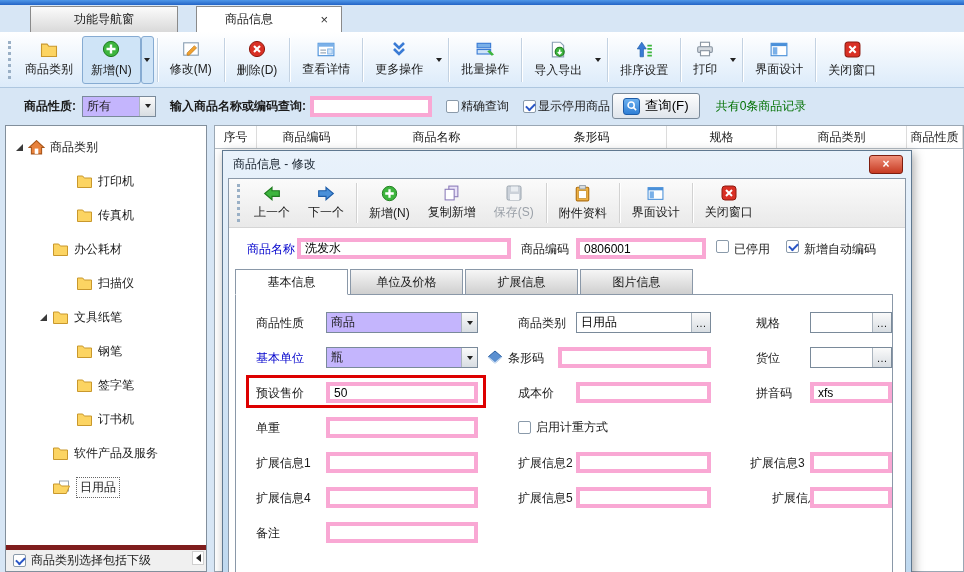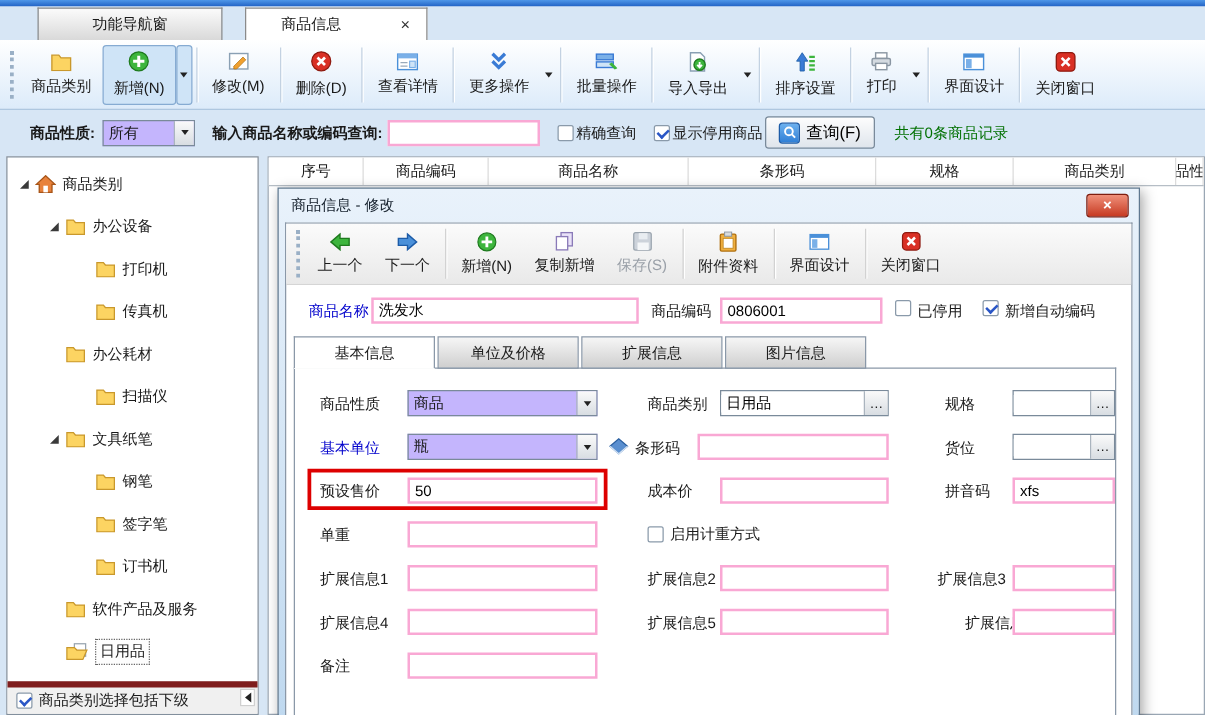--- a/index.html
+++ b/index.html
@@ -33,21 +33,21 @@
   .tsep { width:1px; height:44px; background:#c3d2e2; box-shadow:1px 0 0 #fff; margin:0 3px; }
 
   
   .filterbar { position:absolute; left:0; top:88px; width:964px; height:36px;
     display:flex; align-items:center; padding-left:24px; }
   .flabel { font-weight:bold; }
   .combo { height:21px; border:1px solid #7a8a9a; background:#c4b5fd; display:flex; align-items:center; }
   .combo-val { flex:1; padding:0 4px; overflow:hidden; white-space:nowrap; }
   .combo-btn { width:16px; height:100%; border-left:1px solid #aab4be;
     background:linear-gradient(#fafafa,#d8dde2); display:flex; align-items:center; justify-content:center; }
-  .tinput { height:21px; border:2px solid #f9a8d4; padding:0 4px; font:12px "Liberation Sans","DejaVu Sans",sans-serif; }
+  .tinput { height:21px; border:4px solid #f9a8d4; padding:0 4px; font:12px "Liberation Sans","DejaVu Sans",sans-serif; }
   .cb { width:13px; height:13px; border:1px solid #8a9aaa; background:#fff; border-radius:2px;
     position:relative; flex:0 0 auto; }
   .cb.checked::after { content:""; position:absolute; left:2px; top:2px; width:7px; height:4px;
     border-left:2px solid #2a56c6; border-bottom:2px solid #2a56c6; transform:rotate(-45deg); }
   .qbtn { height:26px; display:flex; align-items:center; gap:5px; padding:0 10px;
     border:1px solid #7a8a9a; border-radius:3px; background:linear-gradient(#fdfdfd,#dfe5ec); }
   .qicon { width:17px; height:17px; background:linear-gradient(#6db1ef,#2f7fd6); border:1px solid #1d5ca8;
     border-radius:3px; display:flex; align-items:center; justify-content:center; }
   .count { color:#007000; margin-left:16px; }
 
@@ -66,21 +66,21 @@
     border:1px solid #d0d0d0; display:flex; align-items:center; justify-content:center; }
   .hscroll-arrow::after { content:""; width:0; height:0; border-top:4px solid transparent;
     border-bottom:4px solid transparent; border-right:5px solid #222; }
 
   
   .table-area { position:absolute; left:214px; top:125px; width:750px; height:447px;
     background:#fff; border:1px solid #9aa7b4; }
   .thead { display:flex; height:23px; border-bottom:1px solid #b6bec6; background:#fff; }
   .th { display:flex; align-items:center; justify-content:center; border-right:1px solid #dcdcdc;
     overflow:hidden; white-space:nowrap; }
-  .c0{width:76px;} .c1{width:100px;} .c2{width:160px;} .c3{width:150px;} .c4{width:110px;} .c5{width:130px;} .c6{flex:1;}
+  .c0{width:42px;} .c1{width:100px;} .c2{width:160px;} .c3{width:150px;} .c4{width:110px;} .c5{width:130px;} .c6{flex:1;}
 
   
   .dialog { position:absolute; left:222px; top:150px; width:690px; height:436px;
     background:linear-gradient(#e9f2fb,#bed8ef); border:1px solid #5f7890; box-shadow:2px 3px 10px rgba(0,0,0,.35); }
   .dlg-title { height:27px; display:flex; align-items:center; padding:0 10px; color:#15202c; }
   .dlg-close { position:absolute; top:4px; right:8px; width:34px; height:19px;
     background:linear-gradient(#f0907a,#c63a22); border:1px solid #7e1d0f; border-radius:3px;
     color:#fff; font-weight:bold; text-align:center; line-height:17px; font-size:12px; }
   .dlg-inner { position:absolute; left:5px; top:27px; right:5px; bottom:0;
     background:#fff; border:1px solid #8a98a8; border-bottom:none; display:flex; flex-direction:column; }
@@ -300,27 +300,20 @@
 
       <div class="trow lv0">
         <span class="exp"></span>
         <svg width="17" height="15" viewBox="0 0 16 14">
             <path d="M8 .5L1 7h2.2v6h9.6V7H15z" fill="#e8823c" stroke="#a85518"></path>
             <rect x="6.3" y="8" width="3.4" height="5" fill="#fff"></rect>
           </svg>
         <span>商品类别</span>
       </div>
 
-      <div class="trow lv1">
-        <span class="exp"></span>
-        <svg width="17" height="14" viewBox="0 0 16 14">
-            <path d="M1 2h5.2l1.6 2H15v9.5H1z" fill="#fcd462" stroke="#c9982c"></path>
-          </svg>
-        <span>办公设备</span>
-      </div>
       <div class="trow lv2">
         <span class="exp-sp"></span>
         <svg width="17" height="14" viewBox="0 0 16 14">
             <path d="M1 2h5.2l1.6 2H15v9.5H1z" fill="#fcd462" stroke="#c9982c"></path>
           </svg>
         <span>打印机</span>
       </div>
       <div class="trow lv2">
         <span class="exp-sp"></span>
         <svg width="17" height="14" viewBox="0 0 16 14">

